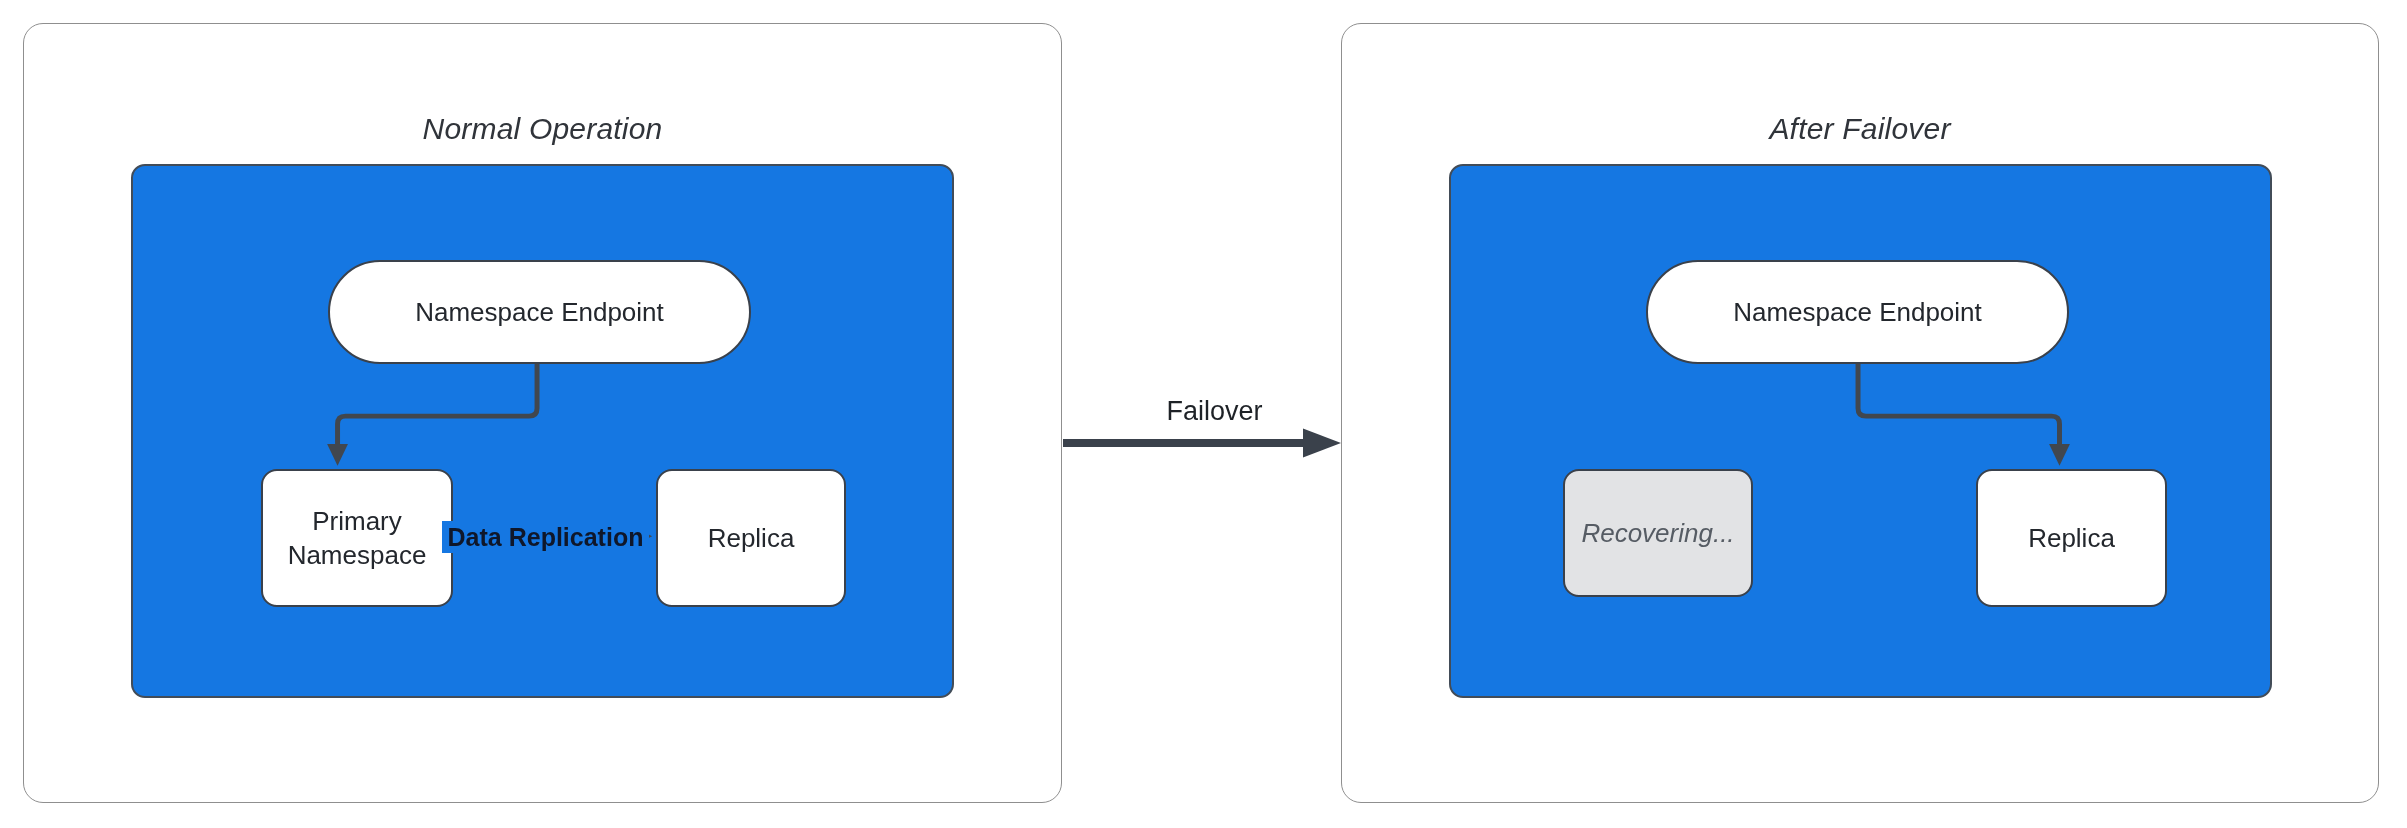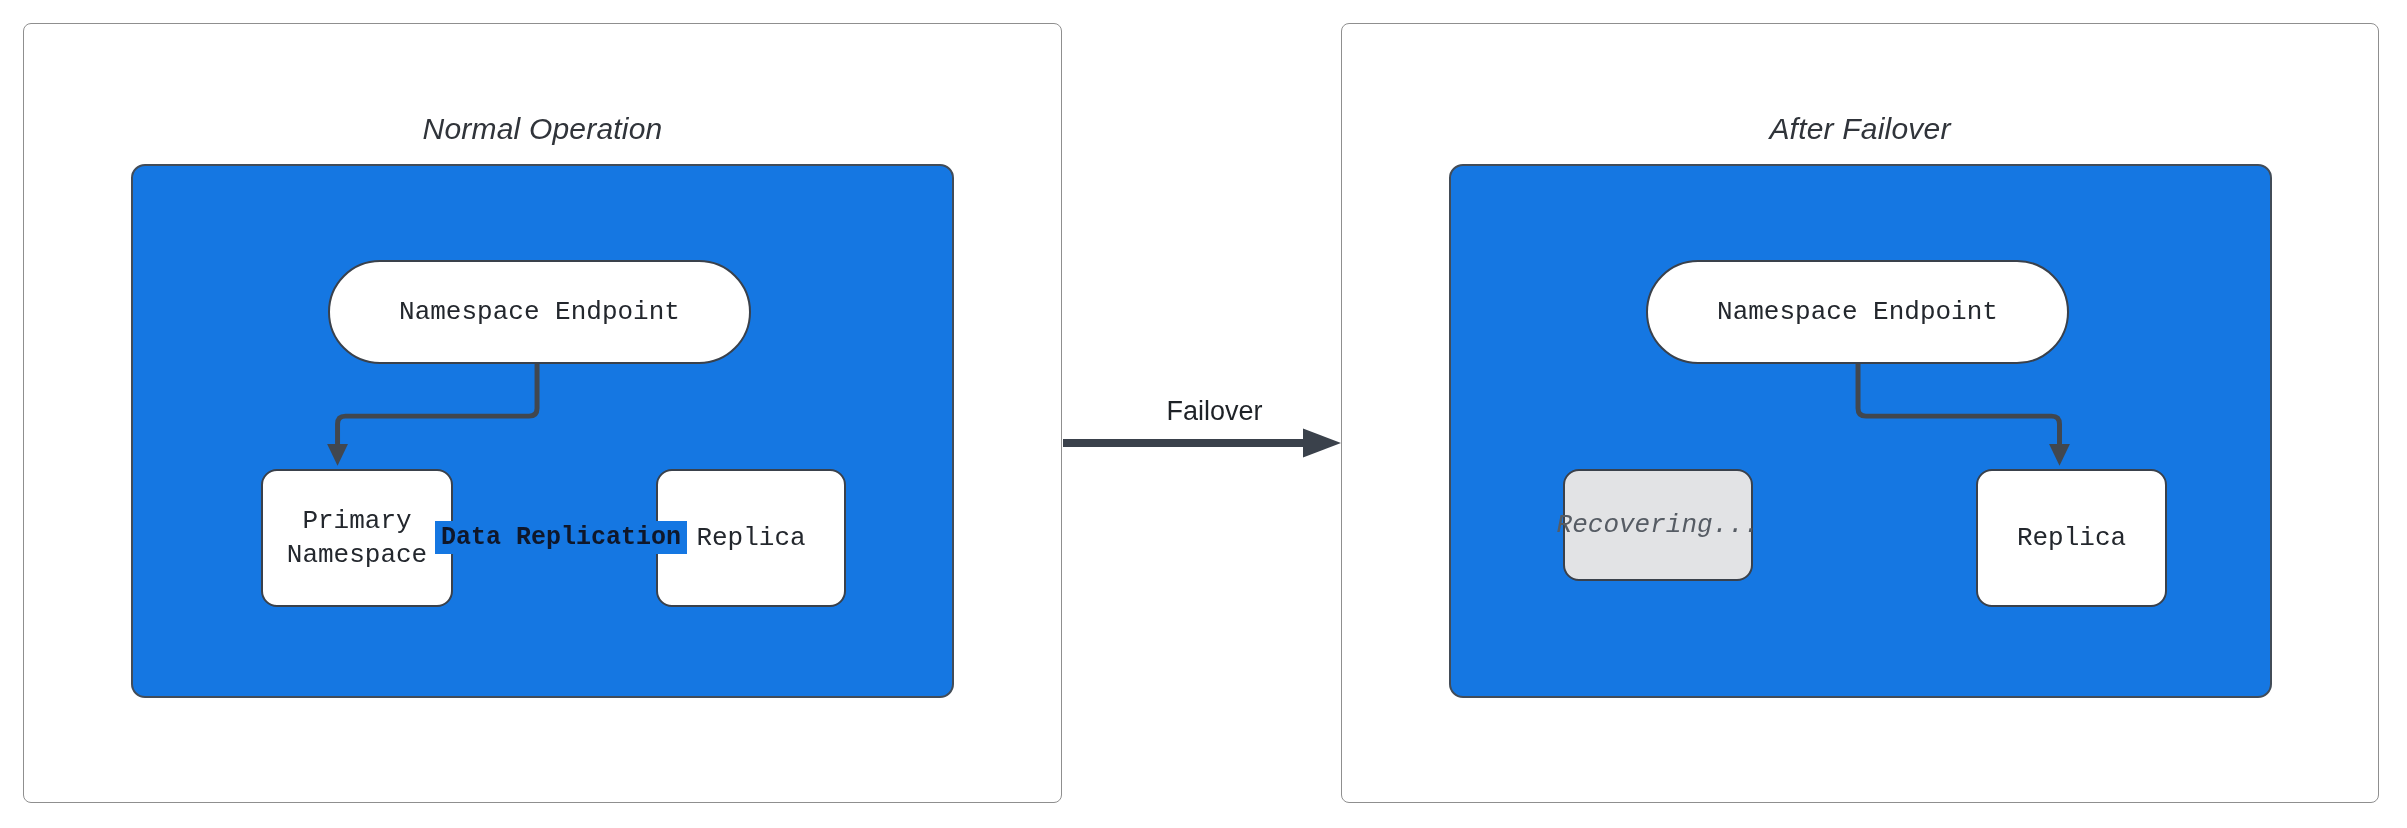--- a/index.html
+++ b/index.html
@@ -8,40 +8,39 @@
     font-family: "Liberation Sans", "DejaVu Sans", sans-serif;
     width: 2407px; height: 828px;
     position: relative; overflow: hidden;
   }
   .canvas { position: absolute; left: 0; top: 0; width: 2407px; height: 828px; }
 
   .panel {
     position: absolute; top: 23px; width: 1039px; height: 780px;
     background: #ffffff;
     border: 1.5px solid #8f8f8f;
-    border-radius: 8px;
+    border-radius: 20px;
   }
   .panel.left  { left: 23px; }
   .panel.right { left: 1341px; width: 1038px; padding-left: 8px; }
 
   .panel-title {
     position: absolute; top: 88px; left: 0; right: 0;
     text-align: center;
     font-size: 30px; font-style: italic;
     color: #30343a;
     letter-spacing: 0.2px;
   }
 
   .cluster {
     position: absolute; left: 107px; top: 140px;
     width: 823px; height: 534px;
     background: #1577e2;
     border: 2px solid #424c58;
     border-radius: 14px;
-    font-family: Liberation Mono, monospace;
   }
 
   .cluster svg.edges {
     position: absolute; left: 0; top: 0;
     width: 100%; height: 100%;
     pointer-events: none;
   }
 
   .node {
     position: absolute;
@@ -53,21 +52,21 @@
     font-size: 26px; line-height: 34px;
   }
   .node.pill {
     left: 195px; top: 94px; width: 423px; height: 104px;
     border-radius: 52px;
   }
   .node.rect { border-radius: 16px; width: 192px; height: 138px; top: 303px; }
 
   .node.primary      { left: 128px; }
   .node.replica-l    { left: 523px; width: 190px; }
-  .node.recovering   { left: 112px; width: 190px; height: 112px;
+  .node.recovering   { left: 112px; width: 190px; height: 128px;
                        background: #e2e3e5; color: #565c64; font-style: italic; }
   .node.replica-r    { left: 525px; width: 191px; }
 
   .edge-label {
     position: absolute; left: 302px; top: 357px; width: 221px;
     text-align: center; pointer-events: none;
   }
   .edge-label span {
     background: #1577e2;
     color: #0f172a; font-weight: bold; font-size: 25px;

